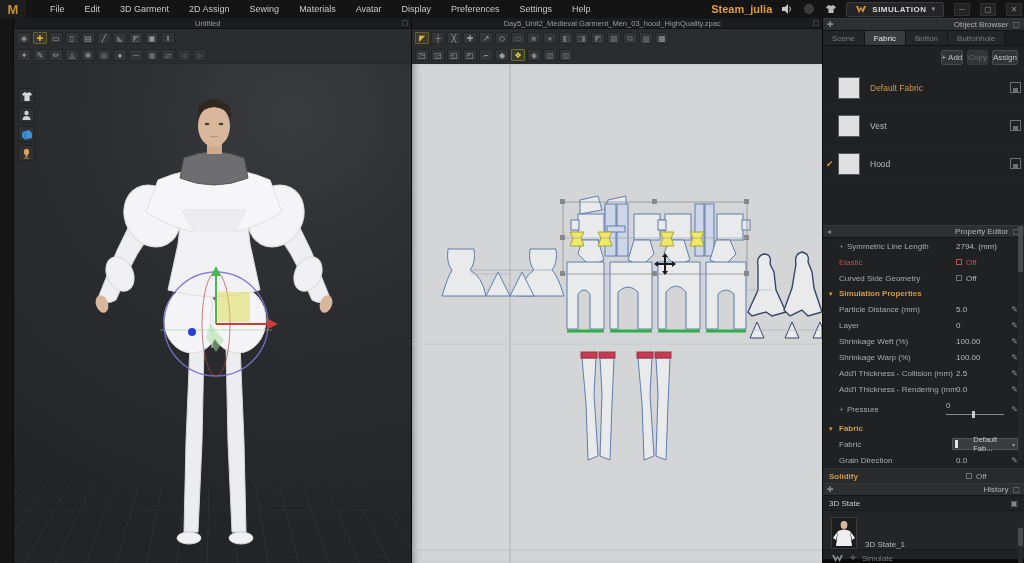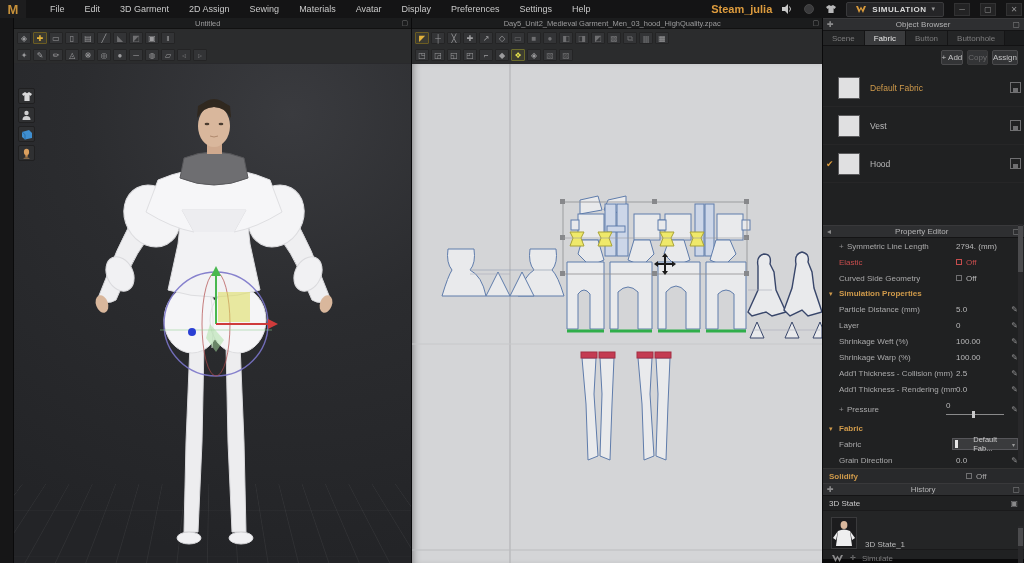--- a/index.html
+++ b/index.html
@@ -55,21 +55,21 @@
              display:flex; align-items:center; justify-content:center; }
 
   
   #canvas2d { position:absolute; left:0; top:46px; width:410px; height:499px; background:#d4d5d7;
               box-shadow:inset 6px 0 8px -6px rgba(0,0,0,.5); }
 
   
   .rp-header { height:13px; background:#2e2f31; border-top:1px solid #39393b; border-bottom:1px solid #141415;
                display:flex; align-items:center; }
   .rp-header .hl { color:#8a8a8b; font-size:8px; margin:0 4px; }
-  .rp-header .ht { flex:1; text-align:center; color:#b3b3b4; font-size:8px; }
+  .rp-header .ht { flex:1; text-align:right; color:#b3b3b4; font-size:8px; }
   #ob-tabs { display:flex; height:15px; background:#1b1c1d; border-bottom:1px solid #121213; }
   .ob-tab { padding:0 9px; font-size:8px; line-height:15px; color:#7d7d7e; background:#242526;
             border-right:1px solid #151516; }
   .ob-tab.active { background:#3a3b3d; color:#e8e8e8; }
   #ob-actions { display:flex; justify-content:flex-end; gap:4px; padding:4px 6px; }
   .ob-btn { font-size:8px; color:#c3c3c4; background:#333436; border:1px solid #4a4a4c; border-radius:2px;
             padding:2px 0; }
   .ob-btn.dim { color:#6a6a6b; border-color:#3a3a3b; }
   .fab-row { display:flex; align-items:center; height:38px; padding:0 3px; border-bottom:1px solid #262627; }
   .fab-check { width:12px; color:#de9c3e; font-size:9px; }

